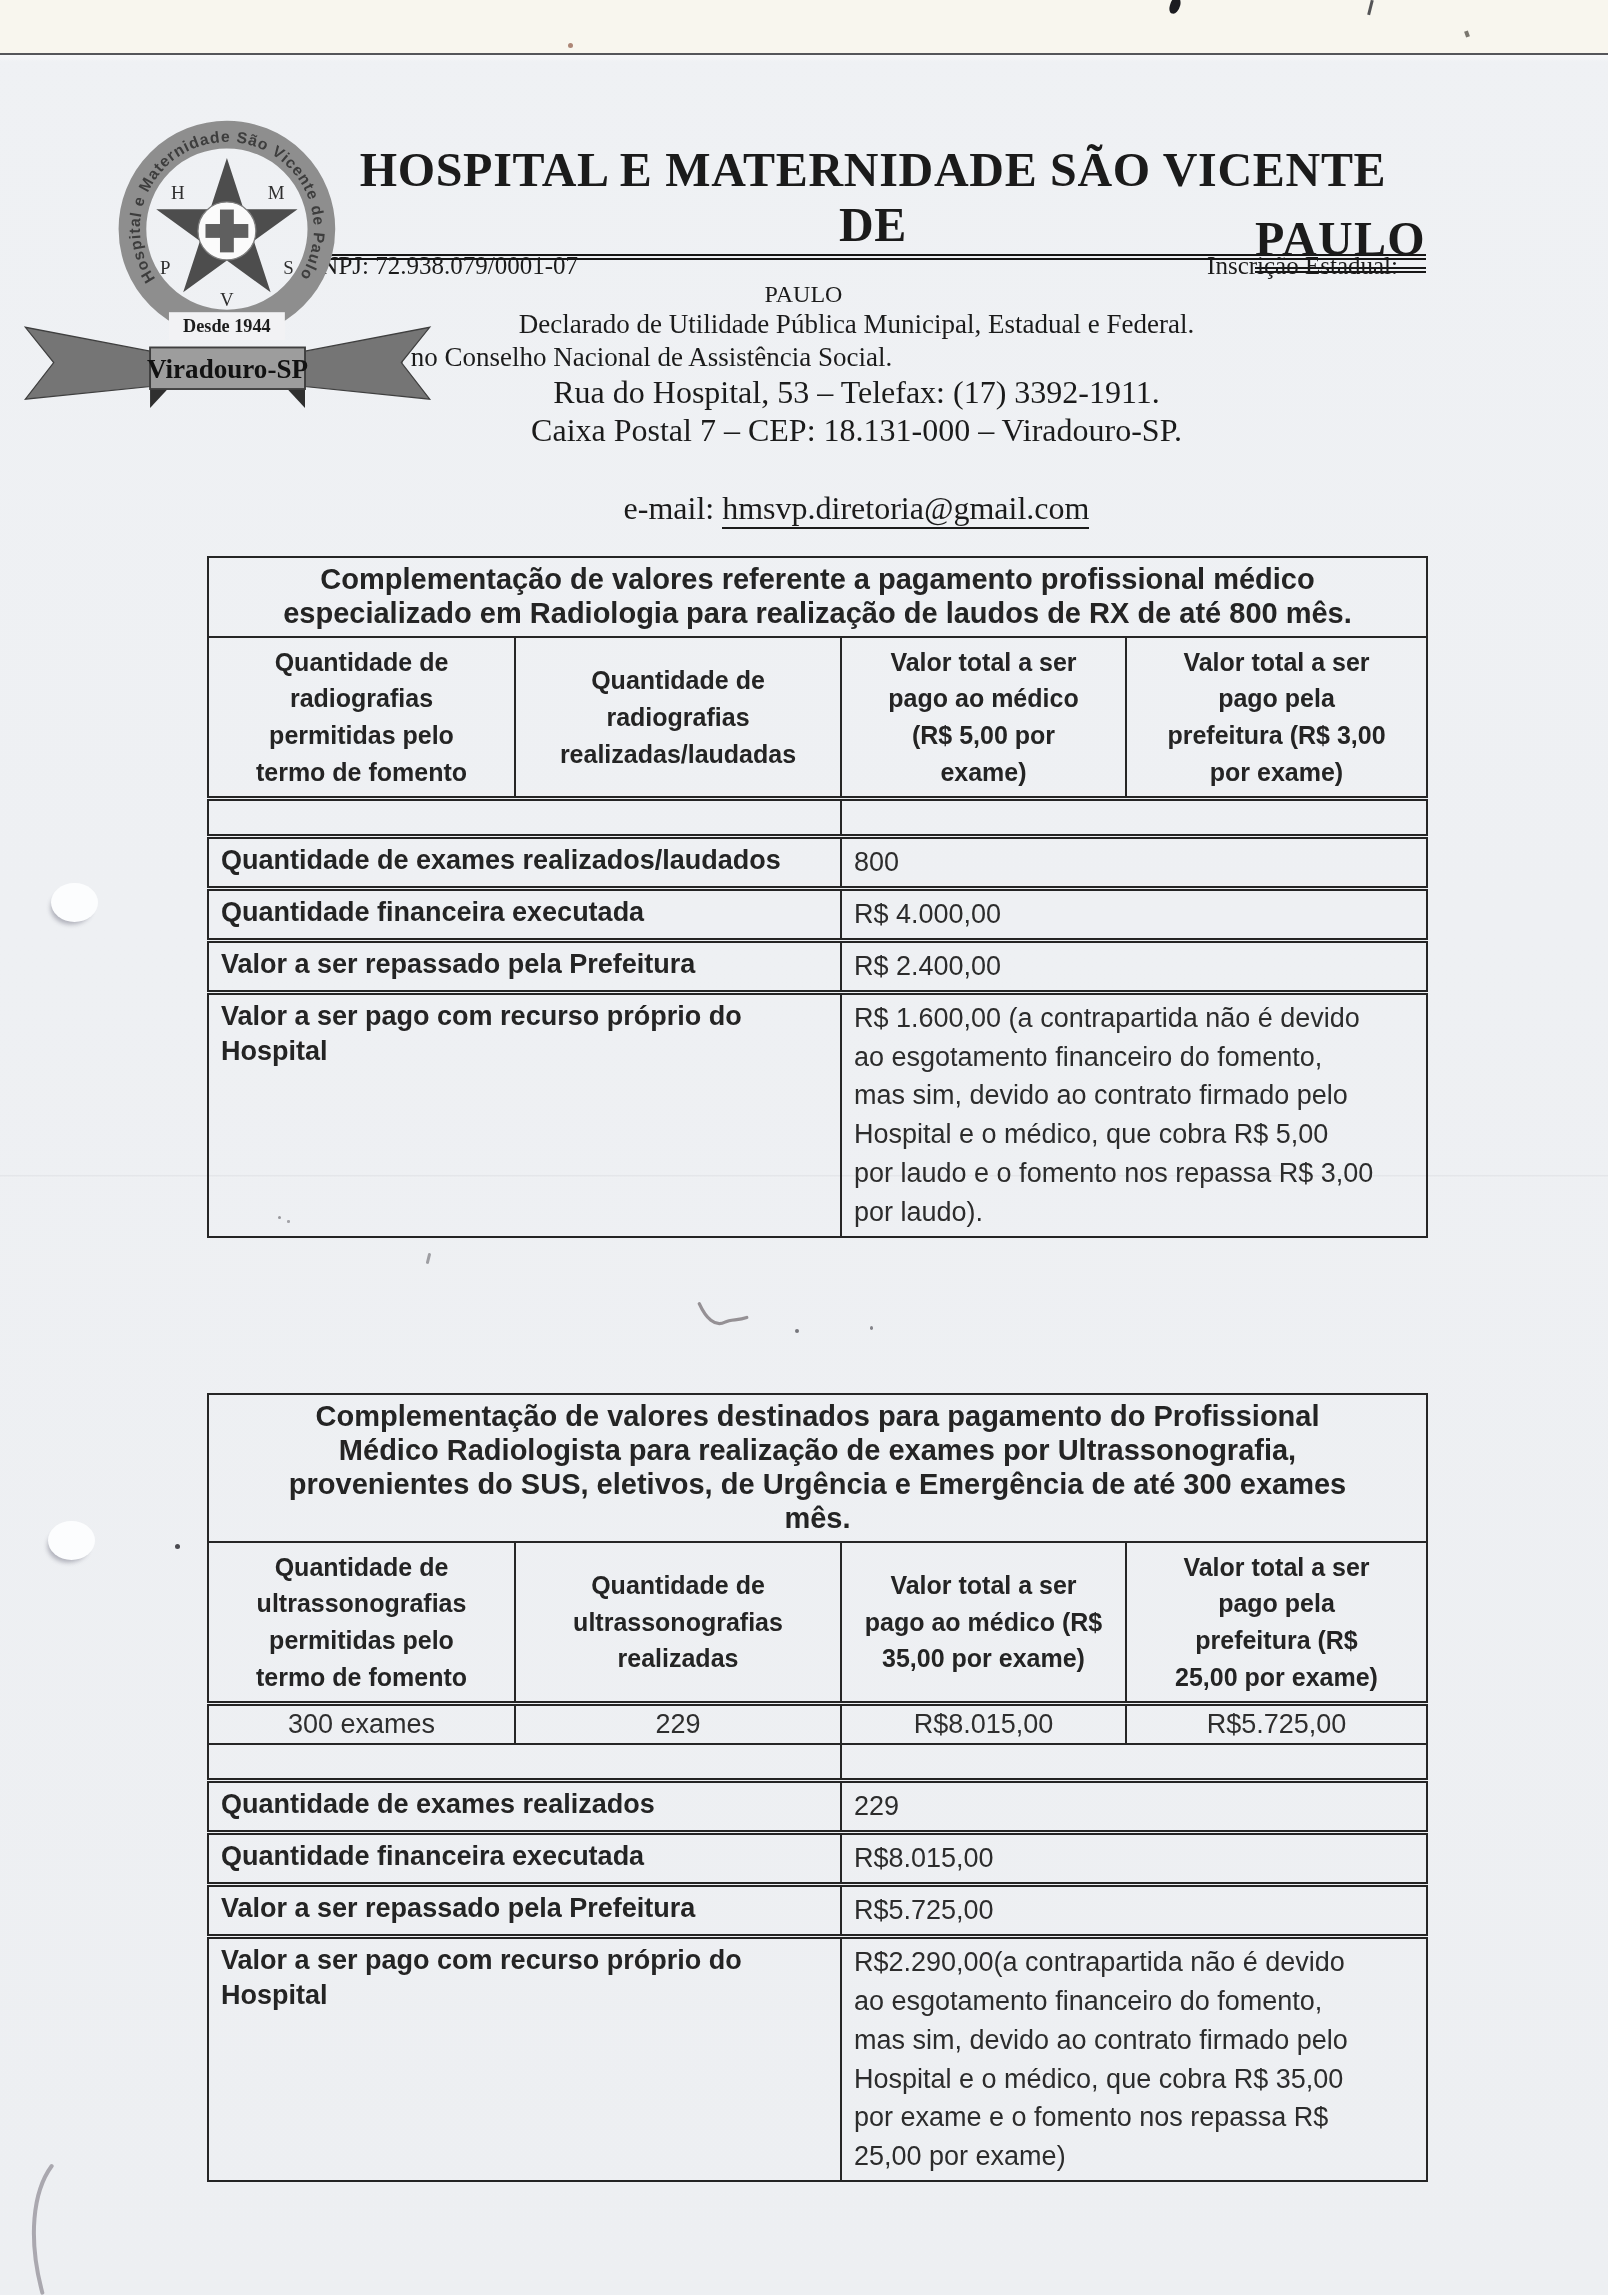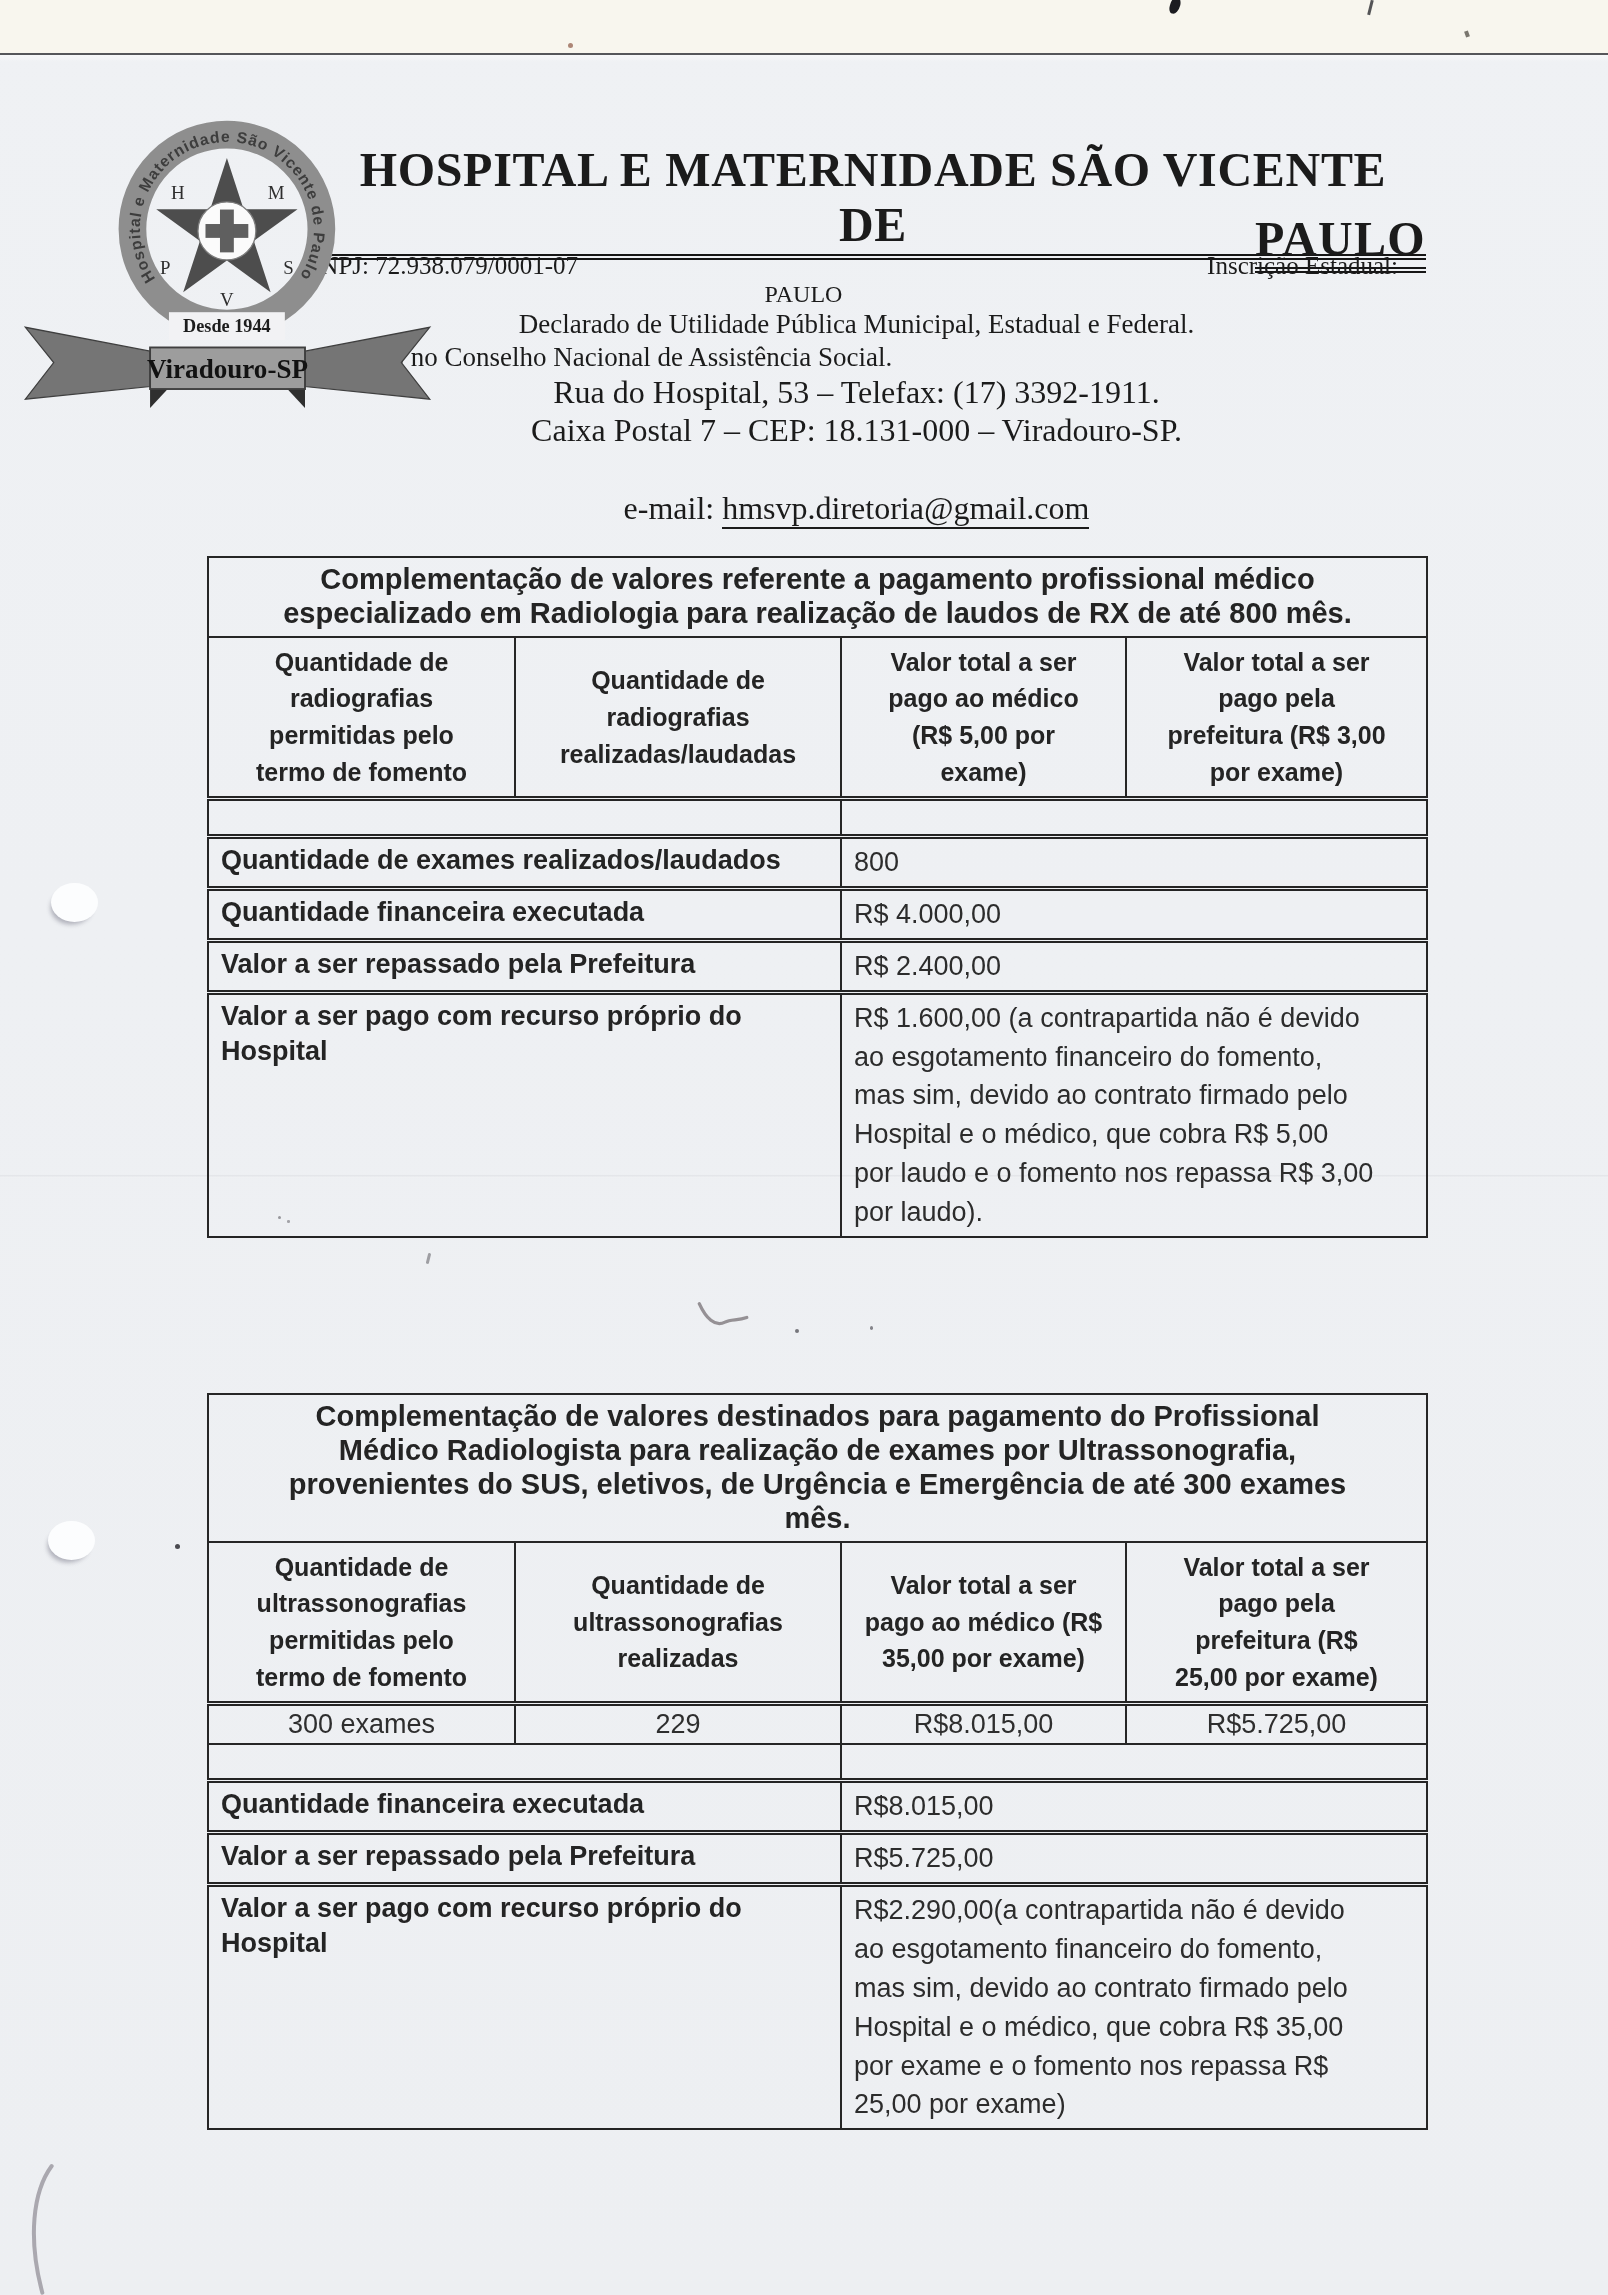--- a/index.html
+++ b/index.html
@@ -229,20 +229,24 @@
       <td>300 exames</td>
       <td>229</td>
       <td>R$8.015,00</td>
       <td>R$5.725,00</td>
     </tr>
     <tr class="r-gap">
       <td colspan="2"></td>
       <td colspan="2"></td>
     </tr>
     <tr class="r-sum">
+      <td colspan="2" class="t-label">Quantidade de exames realizados</td>
+      <td colspan="2" class="t-value">229</td>
+    </tr>
+    <tr class="r-sum">
       <td colspan="2" class="t-label">Quantidade financeira executada</td>
       <td colspan="2" class="t-value">R$8.015,00</td>
     </tr>
     <tr class="r-sum">
       <td colspan="2" class="t-label">Valor a ser repassado pela Prefeitura</td>
       <td colspan="2" class="t-value">R$5.725,00</td>
     </tr>
     <tr class="r-sum r-sum-last">
       <td colspan="2" class="t-label preline">Valor a ser pago com recurso próprio do
 Hospital</td>

